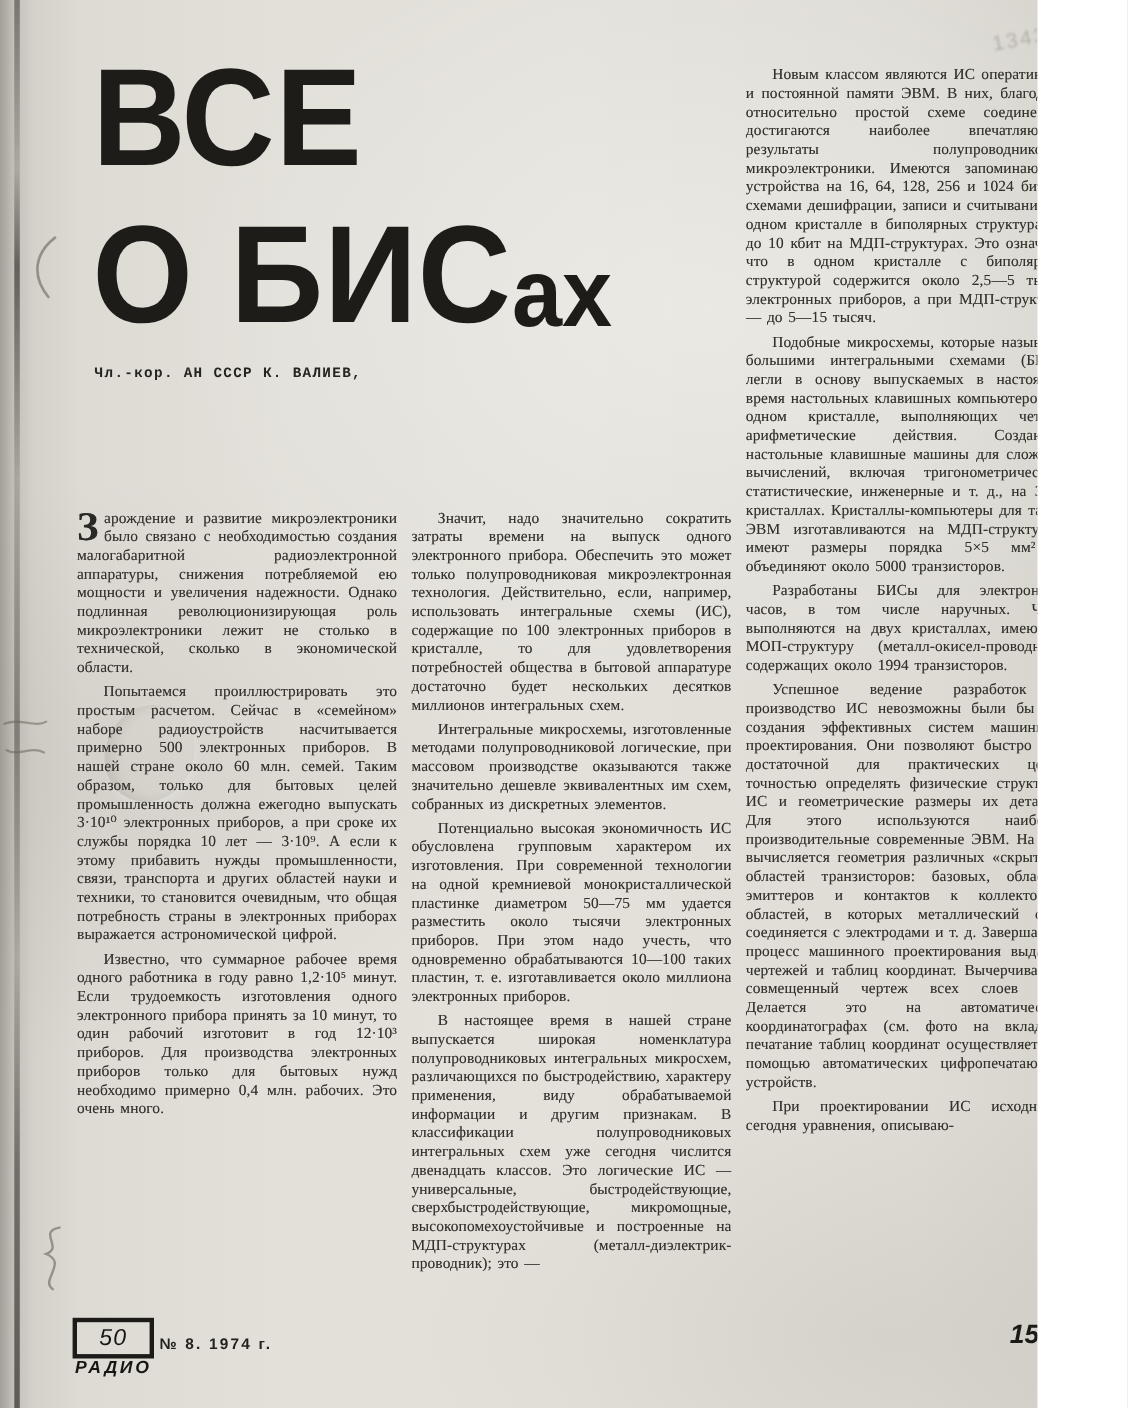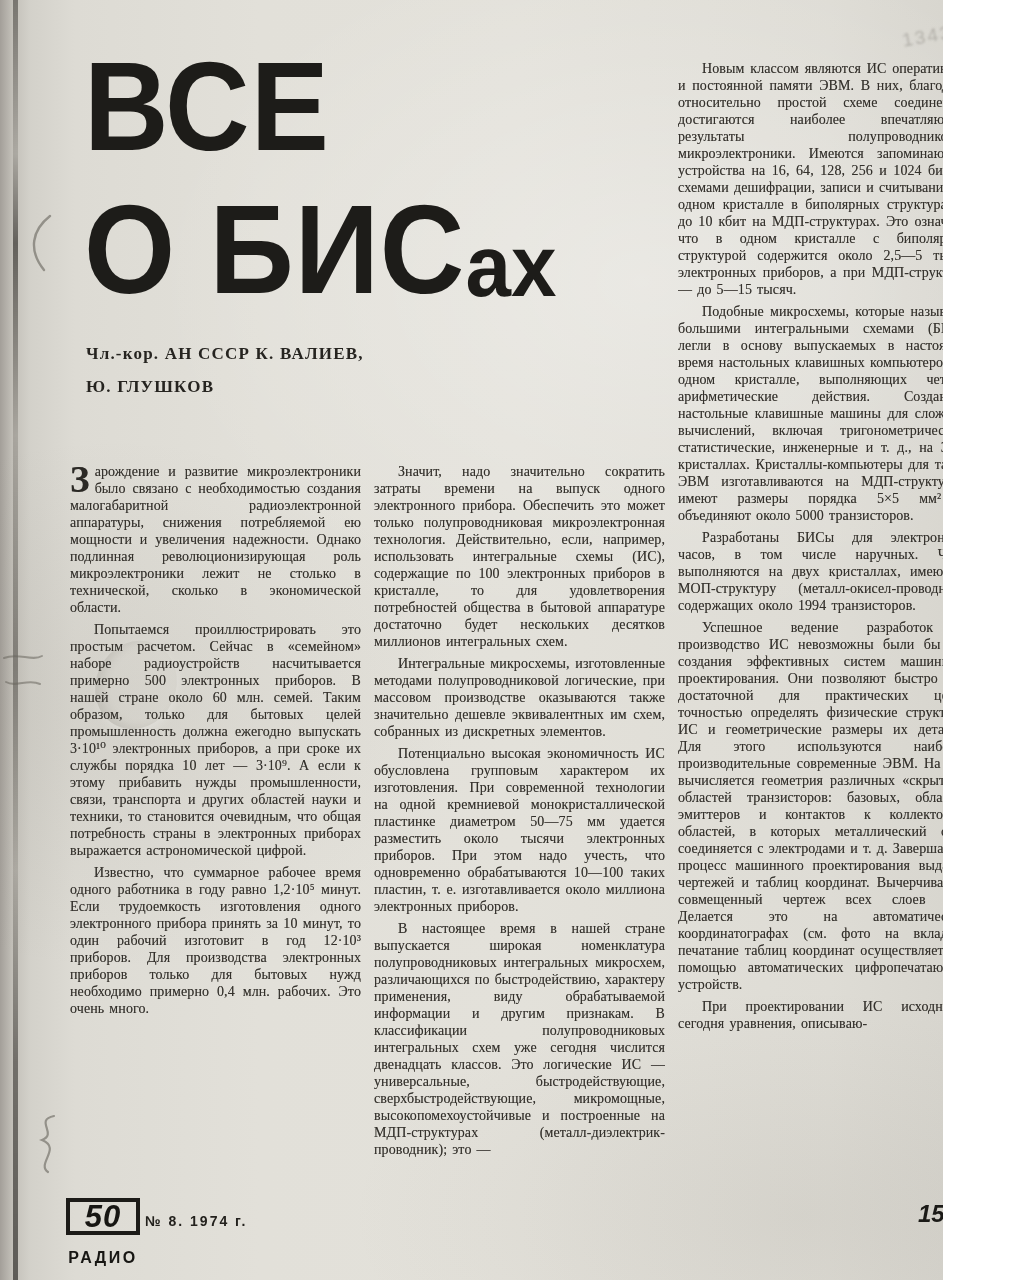--- a/index.html
+++ b/index.html
@@ -46,23 +46,23 @@
     font-family:"Liberation Sans","DejaVu Sans",sans-serif;
     font-weight:bold; color:#1d1c19; line-height:1;
     transform:scaleX(0.93); transform-origin:left top;
     letter-spacing:1px;
   }
   .title-line1 { font-size:126px; }
   .title-line2 { font-size:126px; margin-top:17px; white-space:nowrap; }
   .title-suffix { font-size:88px; position:relative; top:3px; letter-spacing:0; }
 
   .byline {
-    position:absolute; left:86px; top:344px; width:420px;
-    font-family:Liberation Serif, serif;
-    font-weight:bold; font-size:17px; letter-spacing:1.2px; color:#262420;
+    position:absolute; left:86px; top:332px; width:420px;
+    font-family:Liberation Mono, monospace;
+    font-weight:bold; font-size:13px; letter-spacing:1.2px; color:#262420;
   }
   .byline div { margin-bottom:13px; }
 
   
   .col {
     position:absolute; width:291px;
     font-size:14px; line-height:17px; text-align:justify;
     letter-spacing:0.1px; word-spacing:1.5px;
     color:#34312c; text-shadow:0 0 0.5px rgba(40,38,33,0.45);
     overflow:hidden;
@@ -78,26 +78,27 @@
     float:left; font-size:37px; line-height:31px; font-weight:bold;
     padding-right:5px; padding-top:1px; color:#2b2925;
     font-family:"Liberation Serif",serif;
   }
 
   
   .logo { position:absolute; left:66px; top:1198px; width:74px; text-align:center;
           font-family:"Liberation Sans","DejaVu Sans",sans-serif; color:#171613; }
   .logo-box {
     border:4px solid #1c1b18; width:74px; height:37px;
-    font-size:31px; font-weight:700; line-height:29px; letter-spacing:1px;
+    font-size:21px; font-weight:400; line-height:29px; letter-spacing:1px;
     font-style:italic;
   }
   .logo-name {
-    margin-top:15px; font-size:16px; font-weight:900; letter-spacing:2.5px;
+    margin-top:1px; font-size:16px; font-weight:900; letter-spacing:2.5px;
     line-height:15px;
+    font-style:italic;
   }
   .issue-label {
     position:absolute; left:145px; top:1213px;
     font-family:"Liberation Sans",sans-serif; font-weight:bold;
     font-size:14px; letter-spacing:2px; color:#23211d;
   }
   .page-number {
     position:absolute; left:902px; top:1200px;
     font-family:"Liberation Sans",sans-serif; font-weight:900;
     font-size:24px; color:#1b1a17; font-style:italic;margin-left:16px;
@@ -123,21 +124,20 @@
 
   <div class="smudge">1343</div>
 
   <div class="title-block">
     <div class="title-line1">ВСЕ</div>
     <div class="title-line2"><span>О БИС</span><span class="title-suffix">ах</span></div>
   </div>
 
   <div class="byline">
     <div>Чл.-кор. АН СССР К. ВАЛИЕВ,</div>
-    <div>Ю. ГЛУШКОВ</div>
   </div>
 
   <div class="col col-left">
     <p class="para no-indent"><span class="dropcap">З</span><span>арождение и развитие микроэлектроники было связано с необходимостью создания малогабаритной радиоэлектронной аппаратуры, снижения потребляемой ею мощности и увеличения надежности. Однако подлинная революционизирующая роль микроэлектроники лежит не столько в технической, сколько в экономической области.</span></p>
     <p class="para">Попытаемся проиллюстрировать это простым расчетом. Сейчас в «семейном» наборе радиоустройств насчитывается примерно 500 электронных приборов. В нашей стране около 60 млн. семей. Таким образом, только для бытовых целей промышленность должна ежегодно выпускать 3·10¹⁰ электронных приборов, а при сроке их службы порядка 10 лет — 3·10⁹. А если к этому прибавить нужды промышленности, связи, транспорта и других областей науки и техники, то становится очевидным, что общая потребность страны в электронных приборах выражается астрономической цифрой.</p>
     <p class="para">Известно, что суммарное рабочее время одного работника в году равно 1,2·10⁵ минут. Если трудоемкость изготовления одного электронного прибора принять за 10 минут, то один рабочий изготовит в год 12·10³ приборов. Для производства электронных приборов только для бытовых нужд необходимо примерно 0,4 млн. рабочих. Это очень много.</p>
   </div>
 
   <div class="col col-mid">
     <p class="para">Значит, надо значительно сократить затраты времени на выпуск одного электронного прибора. Обеспечить это может только полупроводниковая микроэлектронная технология. Действительно, если, например, использовать интегральные схемы (ИС), содержащие по 100 электронных приборов в кристалле, то для удовлетворения потребностей общества в бытовой аппаратуре достаточно будет нескольких десятков миллионов интегральных схем.</p>

